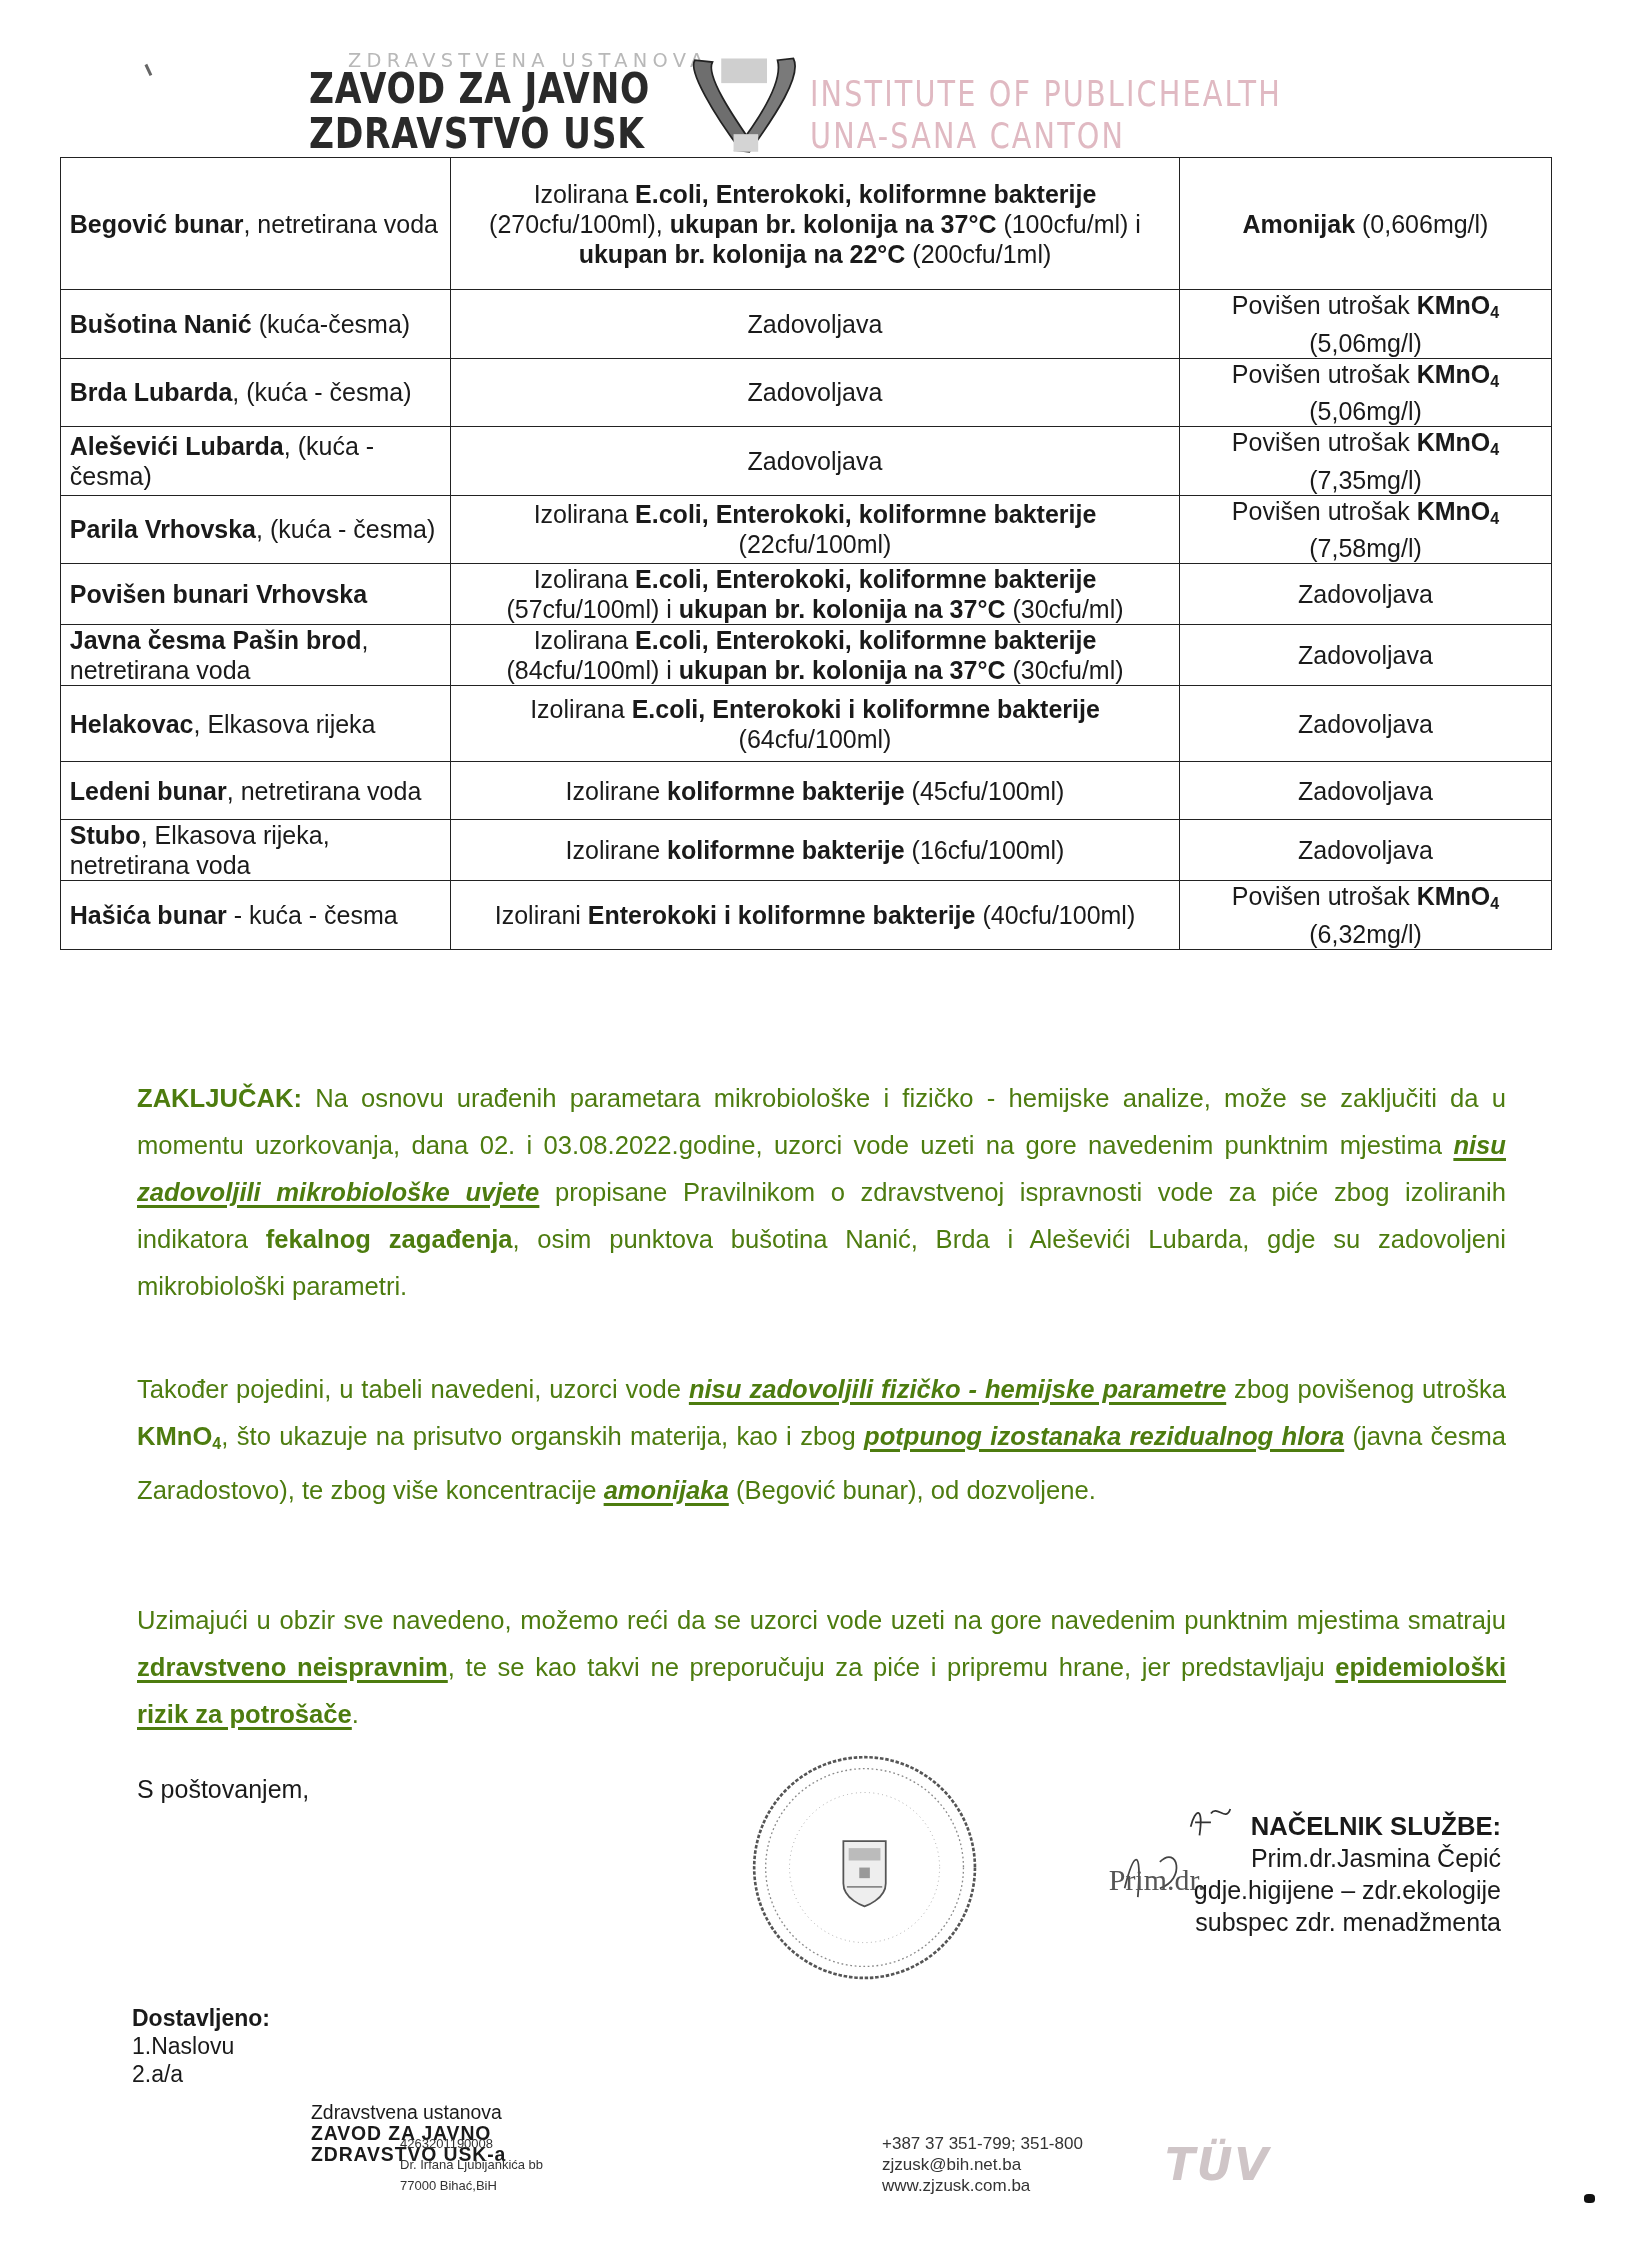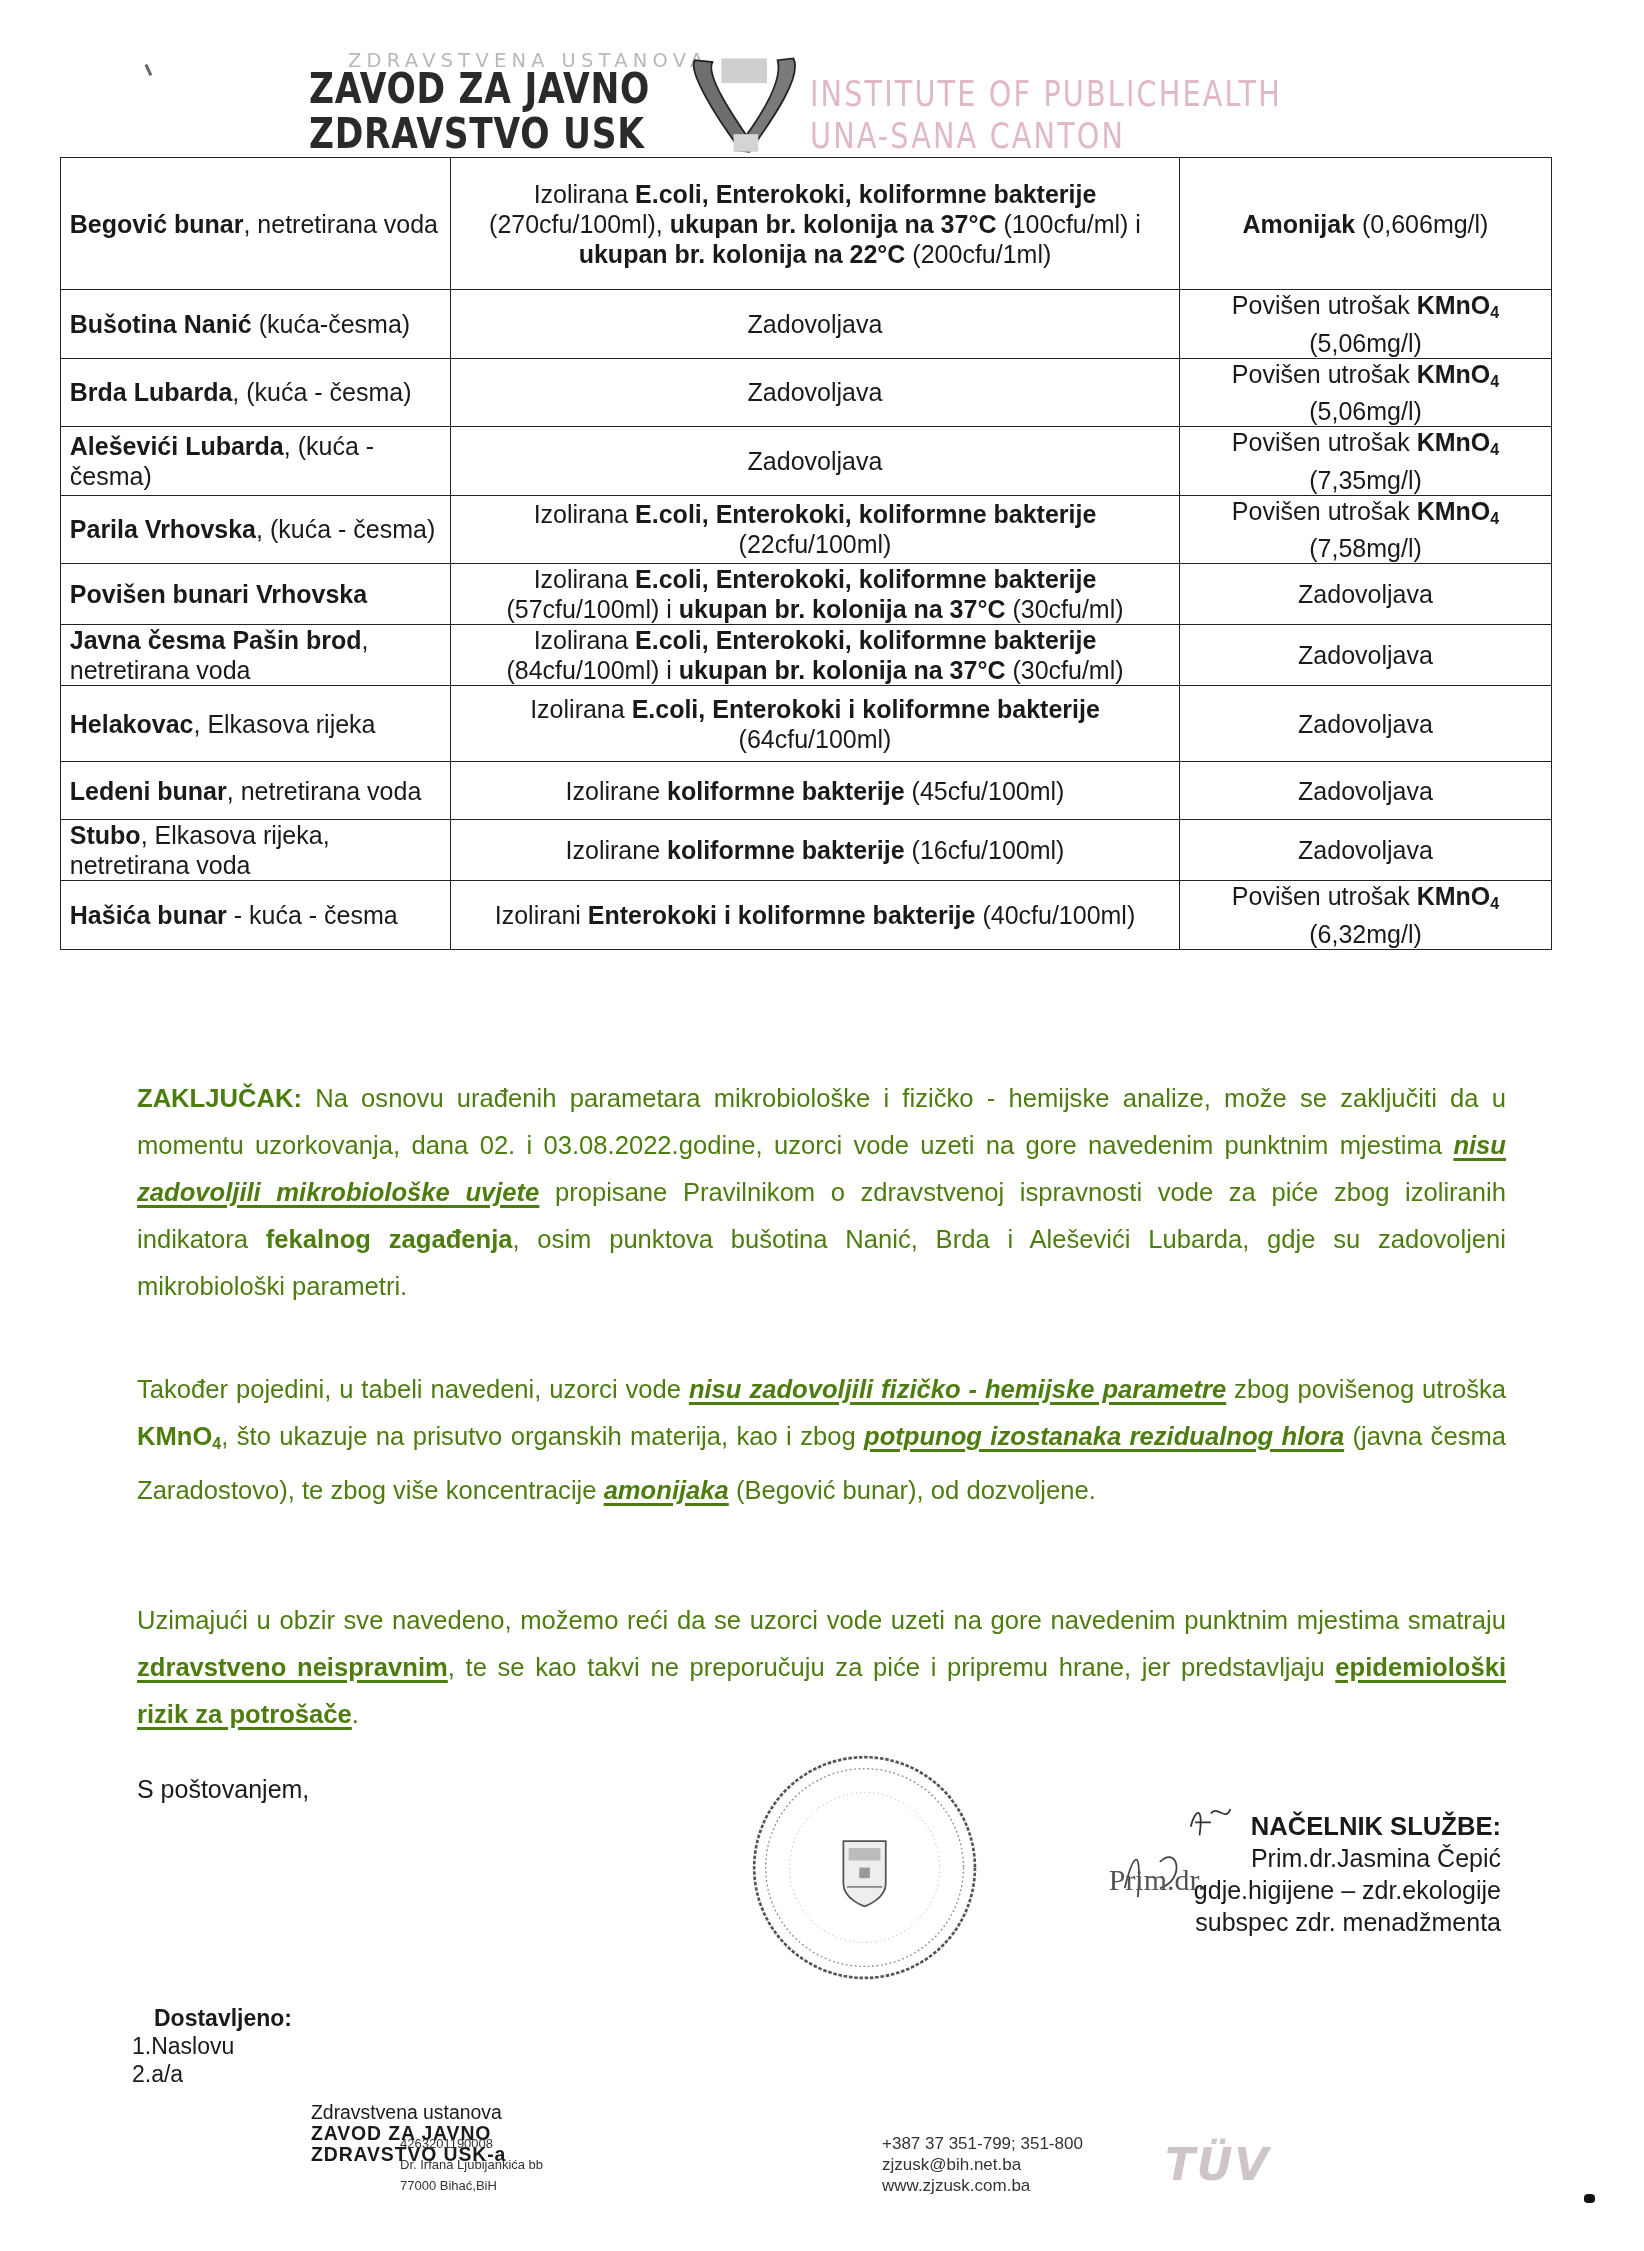--- a/index.html
+++ b/index.html
@@ -65,21 +65,21 @@
   
   #sig-block { left: 1120px; top: 1810px; width: 381px; text-align: right; font-size: 25px; line-height: 32px; }
   #sig-title { font-weight: bold; font-size: 25.6px; }
   #signature-scribble { left: 1107px; top: 1800px; width: 229px; height: 115px; }
 
   
   #stamp { left: 748px; top: 1751px; width: 234px; height: 234px; }
 
   
   #delivered { left: 132px; top: 2004px; font-size: 23px; line-height: 28px; }
-  #delivered-title { font-weight: bold; margin-left: 22px; }
+  #delivered-title { font-weight: bold; }
 
   
   #footer-org { left: 311px; top: 2102px; font-size: 19.4px; line-height: 21px; }
   #footer-org .l1 { font-weight: normal; }
   #footer-org .bold { font-weight: bold; letter-spacing: 0.9px; }
   #footer-addr { left: 400px; top: 2133px; font-size: 13px; line-height: 21px; color: #333; }
   #footer-contact { left: 882px; top: 2133px; font-size: 17px; line-height: 21px; color: #333; }
   #footer-addr .id, #footer-contact .phone { display: block; }
   #tuv-logo { left: 1165px; top: 2139px; font-family: "DejaVu Sans", sans-serif; font-weight: bold; font-style: italic; font-size: 44px; color: #cfc5c7; letter-spacing: 1.8px; }
   #corner-mark { left: 1584px; top: 2194px; width: 10.6px; height: 8.8px; background: #111; border-radius: 40%; }

